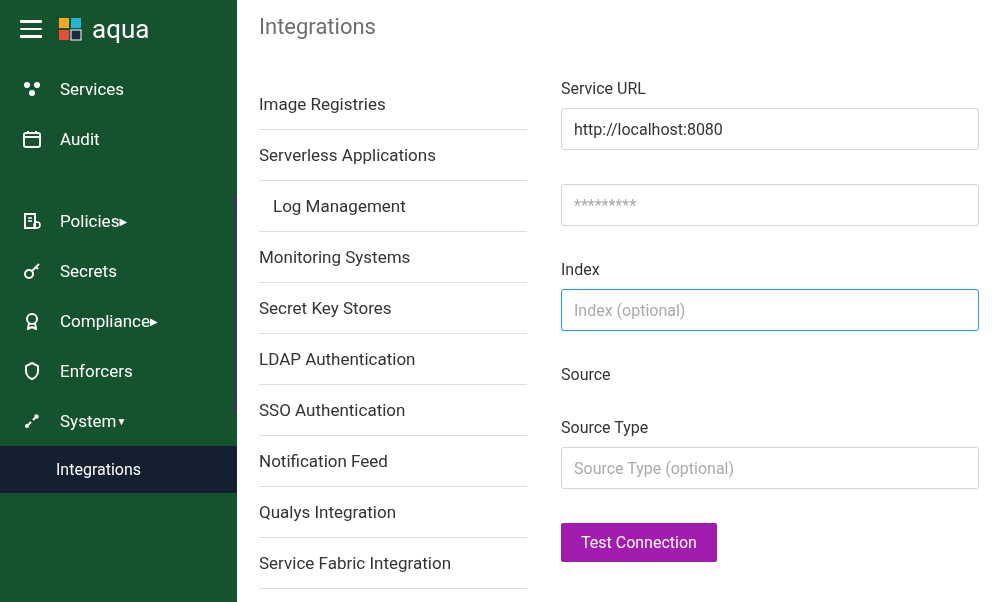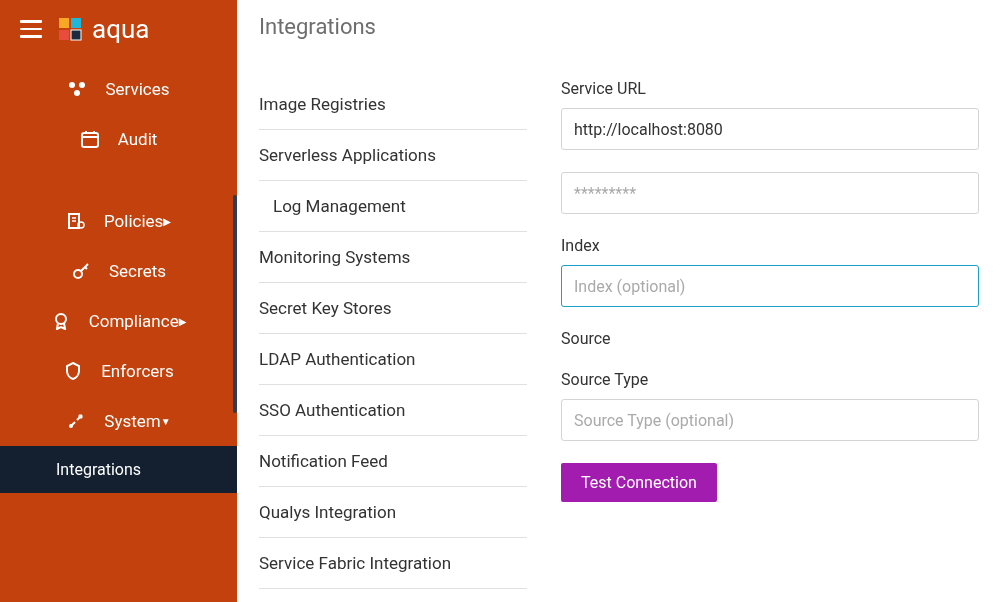--- a/index.html
+++ b/index.html
@@ -1,37 +1,37 @@
 <!DOCTYPE html>
 <html><head>
   <meta charset="utf-8">
   <style>
     *{box-sizing:border-box;margin:0;padding:0;font-family:-apple-system,BlinkMacSystemFont,"Segoe UI",Roboto,Helvetica,Arial,sans-serif}
     body{width:1008px;height:602px;overflow:hidden;background:#fff;position:relative}
-    .sidebar{position:absolute;left:0;top:0;width:237px;height:602px;background:#c2410c;color:#fff;padding-top:14px}
+    .sidebar{position:absolute;left:0;top:0;width:237px;height:602px;background:#14532d;color:#fff;padding-top:14px}
     .sidebar-header{display:flex;align-items:center;gap:14px;padding:0 18px 20px 20px}
     .hamburger{display:flex;flex-direction:column;gap:5px;cursor:pointer}
     .hamburger span{display:block;width:22px;height:2.5px;background:#fff;border-radius:1px}
     .logo{display:flex;align-items:center;gap:8px}
     .logo-text{font-size:26px;font-weight:400;color:#fff;letter-spacing:0}
-    .nav-item{display:flex;align-items:center;padding:15px 22px;font-size:17px;color:#fff;cursor:pointer;justify-content:center}
+    .nav-item{display:flex;align-items:center;padding:15px 22px;font-size:17px;color:#fff;cursor:pointer;justify-content:flex-start}
     .nav-item-left{display:flex;align-items:center;gap:18px}
     .nav-gap{height:32px}
     .chevron{font-size:10px}
     .sub-nav-item{padding:14px 22px 14px 56px;font-size:16px;color:#fff;cursor:pointer}
     .sub-nav-item.active{background:#14202f}
     .icon-box{width:20px;height:20px;display:flex;align-items:center;justify-content:center}
     .main{position:absolute;left:237px;top:0;width:771px;height:602px;padding:14px 0 0 22px;background:#fff}
     .page-title{font-size:22px;color:#6e6e6e;font-weight:400;margin-bottom:40px}
     .cols{display:flex;gap:34px}
     .sublist{width:268px}
     .sublist-item{padding:15px 0 15px 0;font-size:17px;color:#333;border-bottom:1px solid #e0e0e0;cursor:pointer}
     .sublist-item.selected{font-weight:400;padding-left:14px}
     .form{width:418px}
-    .form-group{margin-bottom:22px}
+    .form-group{margin-bottom:34px}
     .form-label{font-size:16px;color:#333;margin-bottom:10px;display:block}
     .form-input{width:100%;height:42px;border:1px solid #d4d4d4;border-radius:3px;padding:0 12px;font-size:16px;color:#333;outline:none}
     .form-input.focused{border:1px solid #17a0c8}
     .form-input::placeholder{color:#aaa}
     .btn-primary{display:inline-block;background:#a21caf;color:#fff;border:none;padding:10px 20px;font-size:16px;border-radius:2px;cursor:pointer}
     .sidebar-scroll-indicator{position:absolute;left:233px;top:195px;width:4px;height:218px;background:#2f3d50;border-radius:2px}
   </style>
 </head>
 <body>
 

